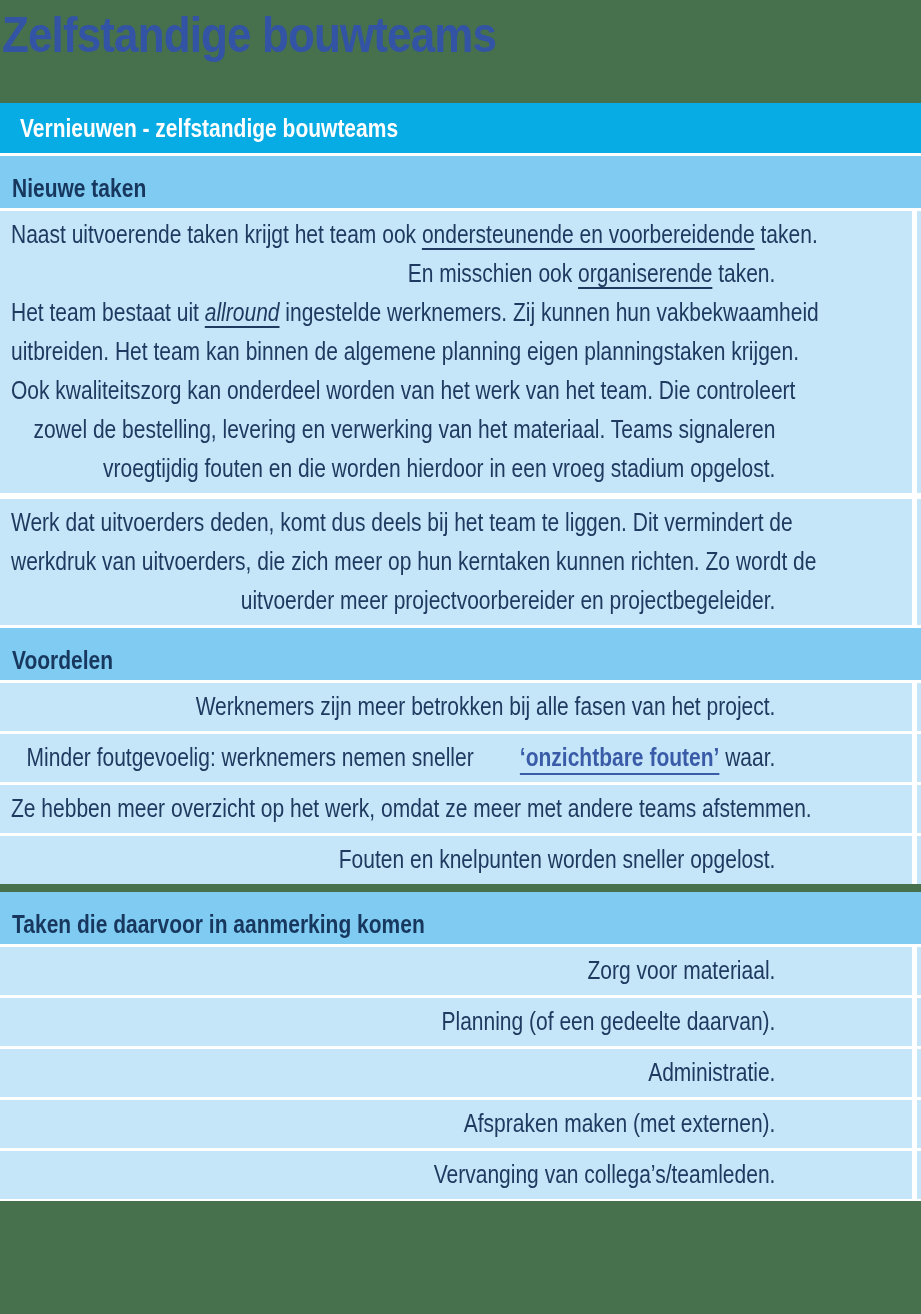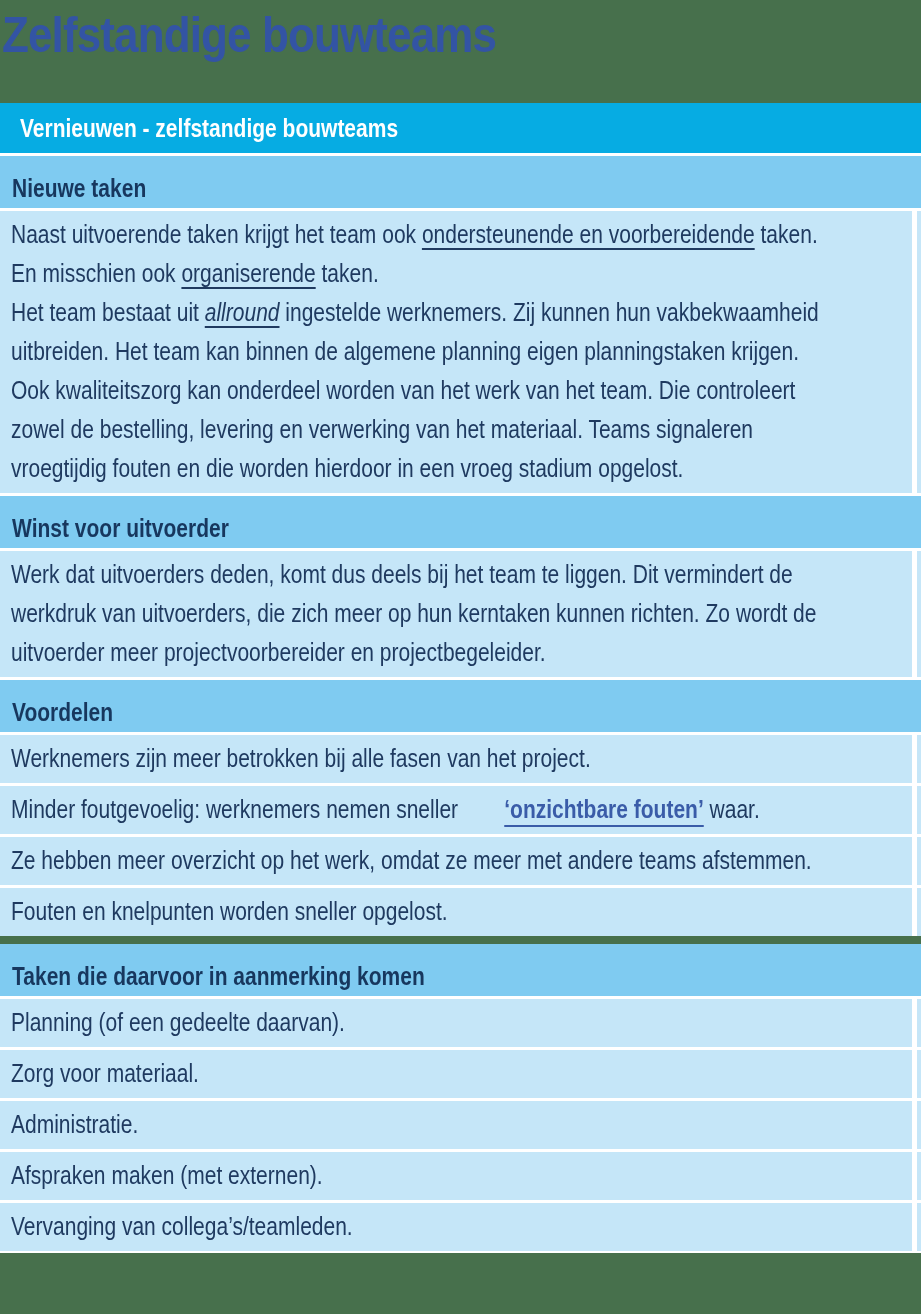--- a/index.html
+++ b/index.html
@@ -37,21 +37,21 @@
 
   
   .ln {
     font-size:25px; line-height:39px; color: var(--text-navy, #1F3A60);
     white-space:pre; transform: scaleX(0.84); transform-origin:left center;
   }
 
   
   .rows { display:flex; flex-direction:column; gap:3px; background:#ffffff; }
   .row { background: var(--row-blue, #C5E6F8); padding:4px 0 5px 11px;
-    position:relative; overflow:hidden; }
+    position:relative; overflow:hidden;text-align:right; }
   .row::after { content:""; position:absolute; top:0; right:4px; width:5px; height:100%;
     background:#ffffff; }
 
   
   .seg-u  { text-decoration:underline; text-underline-offset:5px; text-decoration-thickness:2px; }
   .seg-iu { font-style:italic; text-decoration:underline; text-underline-offset:5px; text-decoration-thickness:2px; }
   .seg-link { color: var(--link-blue, #3A5CA8); font-weight:bold; margin-left:55px;
     text-decoration:underline; text-underline-offset:7px; text-decoration-thickness:2px; cursor:pointer; }
 </style>
 </head>
@@ -83,23 +83,20 @@
           <div class="ln"><span>Ook kwaliteitszorg kan onderdeel worden van het werk van het team. Die controleert</span></div>
           <div class="ln"><span>zowel de bestelling, levering en verwerking van het materiaal. Teams signaleren</span></div>
           <div class="ln"><span>vroegtijdig fouten en die worden hierdoor in een vroeg stadium opgelost.</span></div>
         </div>
       </div>
   </section>
 
   <div class="sep"></div>
 
   <section>
-    <div class="hdr">
-      <div class="ln">Winst voor uitvoerder</div>
-    </div>
     <div class="sep"></div>
     <div class="rows">
         <div class="row">
           <div class="ln"><span>Werk dat uitvoerders deden, komt dus deels bij het team te liggen. Dit vermindert de</span></div>
           <div class="ln"><span>werkdruk van uitvoerders, die zich meer op hun kerntaken kunnen richten. Zo wordt de</span></div>
           <div class="ln"><span>uitvoerder meer projectvoorbereider en projectbegeleider.</span></div>
         </div>
       </div>
   </section>
 
@@ -128,24 +125,24 @@
 
   <div class="green-divider"></div>
 
   <section>
     <div class="hdr">
       <div class="ln">Taken die daarvoor in aanmerking komen</div>
     </div>
     <div class="sep"></div>
     <div class="rows">
         <div class="row">
-          <div class="ln"><span>Planning (of een gedeelte daarvan).</span></div>
+          <div class="ln"><span>Zorg voor materiaal.</span></div>
         </div>
         <div class="row">
-          <div class="ln"><span>Zorg voor materiaal.</span></div>
+          <div class="ln"><span>Planning (of een gedeelte daarvan).</span></div>
         </div>
         <div class="row">
           <div class="ln"><span>Administratie.</span></div>
         </div>
         <div class="row">
           <div class="ln"><span>Afspraken maken (met externen).</span></div>
         </div>
         <div class="row">
           <div class="ln"><span>Vervanging van collega’s/teamleden.</span></div>
         </div>

